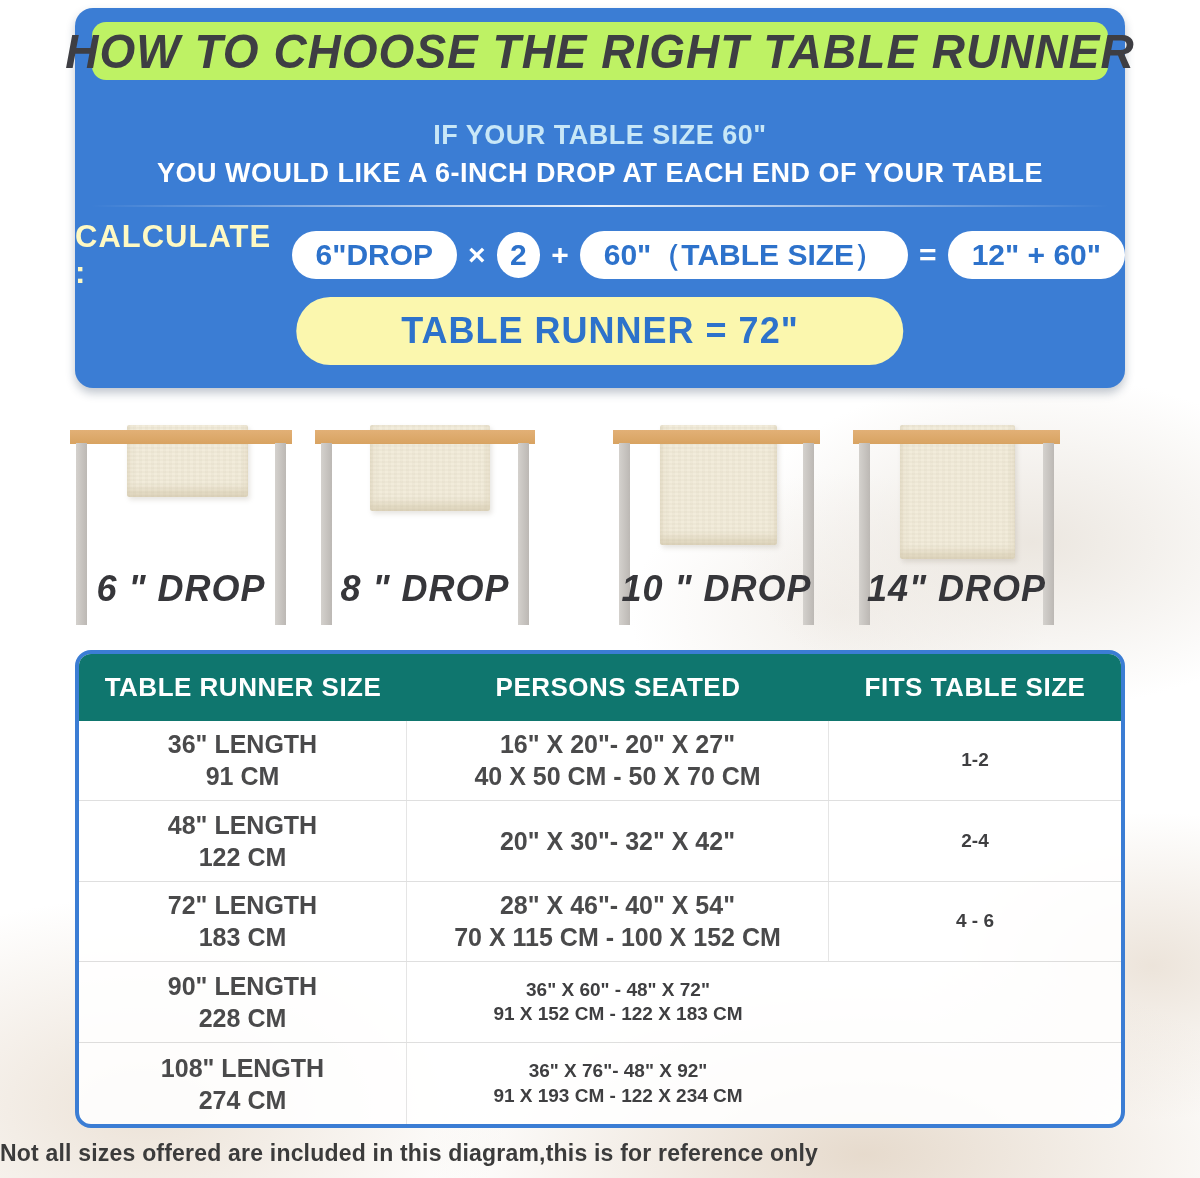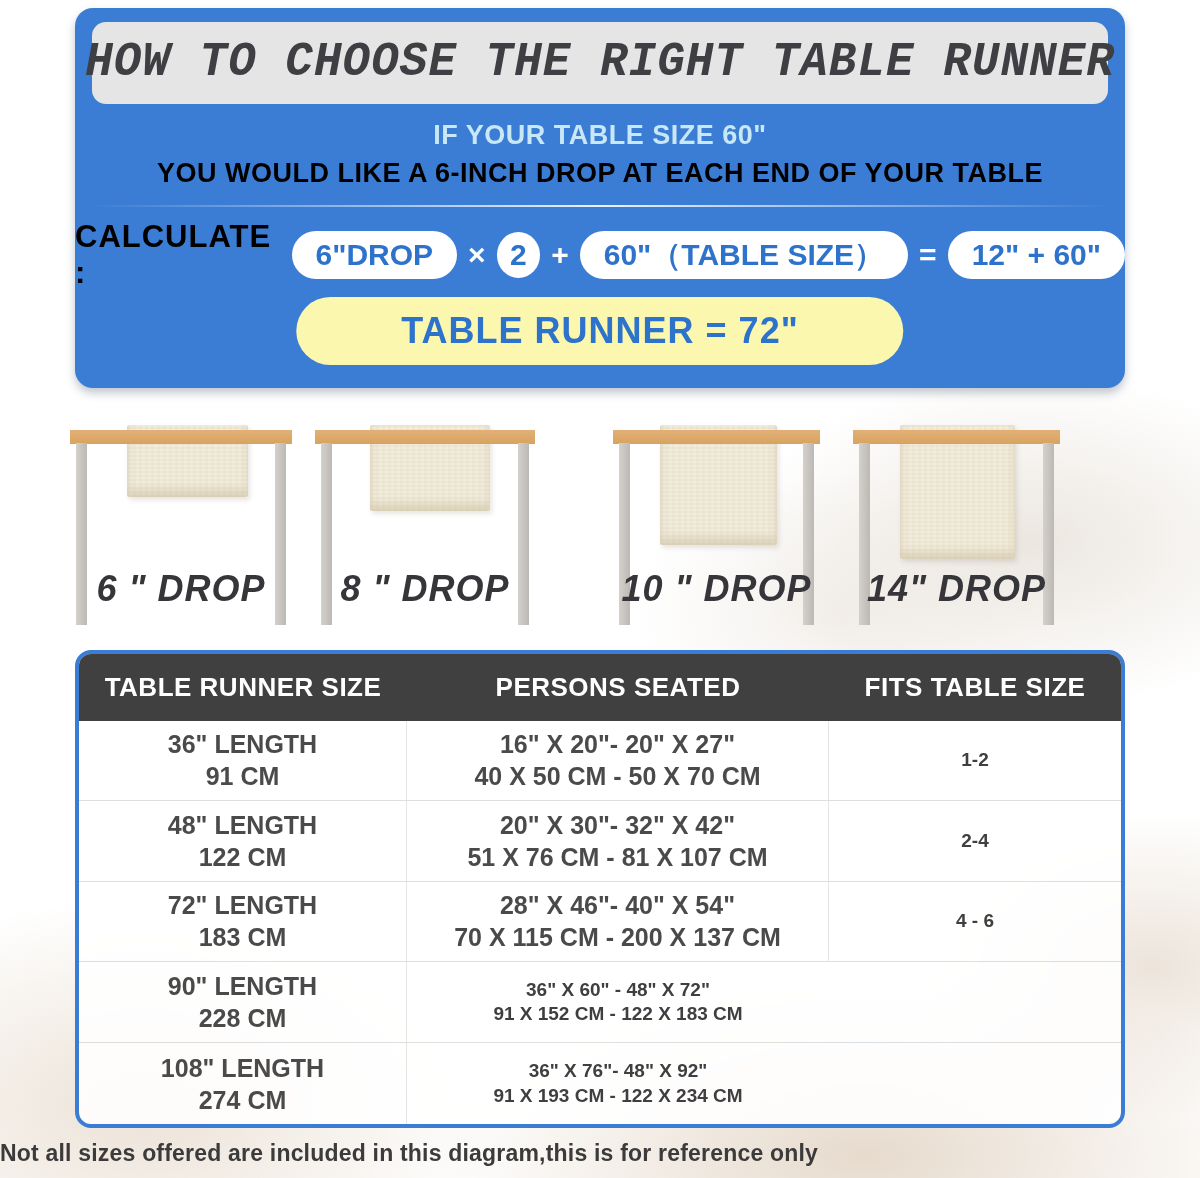--- a/index.html
+++ b/index.html
@@ -19,43 +19,43 @@
       #ffffff;
   }
 
   
   .panel-top{
     position:absolute;left:75px;top:8px;width:1050px;height:380px;
     background:#3b7dd4;border-radius:18px;
     box-shadow:0 5px 10px rgba(30,50,80,.28);
   }
   .title-bar{
-    position:absolute;left:17px;top:14px;width:1016px;height:82px;
-    background:#e5e5e5;border-radius:14px;
-    display:flex;align-items:center;justify-content:center;font-family:Liberation Mono, monospace;
+    position:absolute;left:17px;top:14px;width:1016px;height:58px;
+    background:#bef264;border-radius:14px;
+    display:flex;align-items:center;justify-content:center;
   }
   .title-bar .t{
     font-size:46px;font-weight:bold;font-style:italic;color:#3e3e43;
     letter-spacing:1px;white-space:nowrap;transform:scaleY(1.04);
   }
   .sub1,.sub2{
     position:absolute;left:0;width:100%;text-align:center;font-weight:bold;
     font-size:27px;letter-spacing:.5px;
   }
   .sub1{top:112px;color:#c8e7f7;}
-  .sub2{top:150px;color:#000000;}
+  .sub2{top:150px;color:#ffffff;}
   .divider{
     position:absolute;left:16px;right:16px;top:197px;height:2px;
     background:linear-gradient(90deg,rgba(255,255,255,0),rgba(255,255,255,.9) 50%,rgba(255,255,255,0));
   }
   .calc-row{
     position:absolute;left:0;top:223px;width:100%;height:48px;
     display:flex;align-items:center;justify-content:center;gap:11px;
   }
-  .calc-label{color:#000000;font-weight:bold;font-size:31px;letter-spacing:1px;}
+  .calc-label{color:#fef9c3;font-weight:bold;font-size:31px;letter-spacing:1px;}
   .op{color:#fff;font-weight:bold;font-size:30px;}
   .pill{
     background:#fff;height:48px;line-height:48px;border-radius:24px;
     padding:0 24px;color:#2d72cb;font-weight:bold;font-size:30px;white-space:nowrap;
   }
   .circle{
     background:#fff;width:46px;height:46px;border-radius:50%;
     display:flex;align-items:center;justify-content:center;
     color:#2d72cb;font-weight:bold;font-size:30px;
   }
@@ -100,21 +100,21 @@
   }
 
   
   .panel-table{
     position:absolute;left:75px;top:650px;width:1050px;height:478px;
     border:4px solid #3b7dd4;border-radius:16px;overflow:hidden;
     background:rgba(255,255,255,.88);box-sizing:border-box;
   }
   .thead{
     display:grid;grid-template-columns:328px 422px 292px;height:66px;
-    background:#404040;margin:-1px;padding:1px;
+    background:#0f766e;margin:-1px;padding:1px;
   }
   .thead .hc{
     display:flex;align-items:center;justify-content:center;
     color:#fff;font-weight:bold;font-size:26px;letter-spacing:.5px;
   }
   .tbody{display:block;height:404px;}
   .trow{
     display:grid;grid-template-columns:328px 422px 292px;height:80.8px;
     border-bottom:1px solid rgba(110,110,110,.22);box-sizing:border-box;
   }
@@ -210,35 +210,34 @@
     </div>
   </div>
 
   <div class="trow">
     <div class="cell">
       <span>48" LENGTH</span>
       <span>122 CM</span>
     </div>
     <div class="cell">
       <span>20" X 30"- 32" X 42"</span>
-      <span>51 X 76 CM - 81 X 107 CM</span>
     </div>
     <div class="cell">
       <span>2-4</span>
     </div>
   </div>
 
   <div class="trow">
     <div class="cell">
       <span>72" LENGTH</span>
       <span>183 CM</span>
     </div>
     <div class="cell">
       <span>28" X 46"- 40" X 54"</span>
-      <span>70 X 115 CM - 200 X 137 CM</span>
+      <span>70 X 115 CM - 100 X 152 CM</span>
     </div>
     <div class="cell">
       <span>4 - 6</span>
     </div>
   </div>
 
   <div class="trow">
     <div class="cell">
       <span>90" LENGTH</span>
       <span>228 CM</span>

